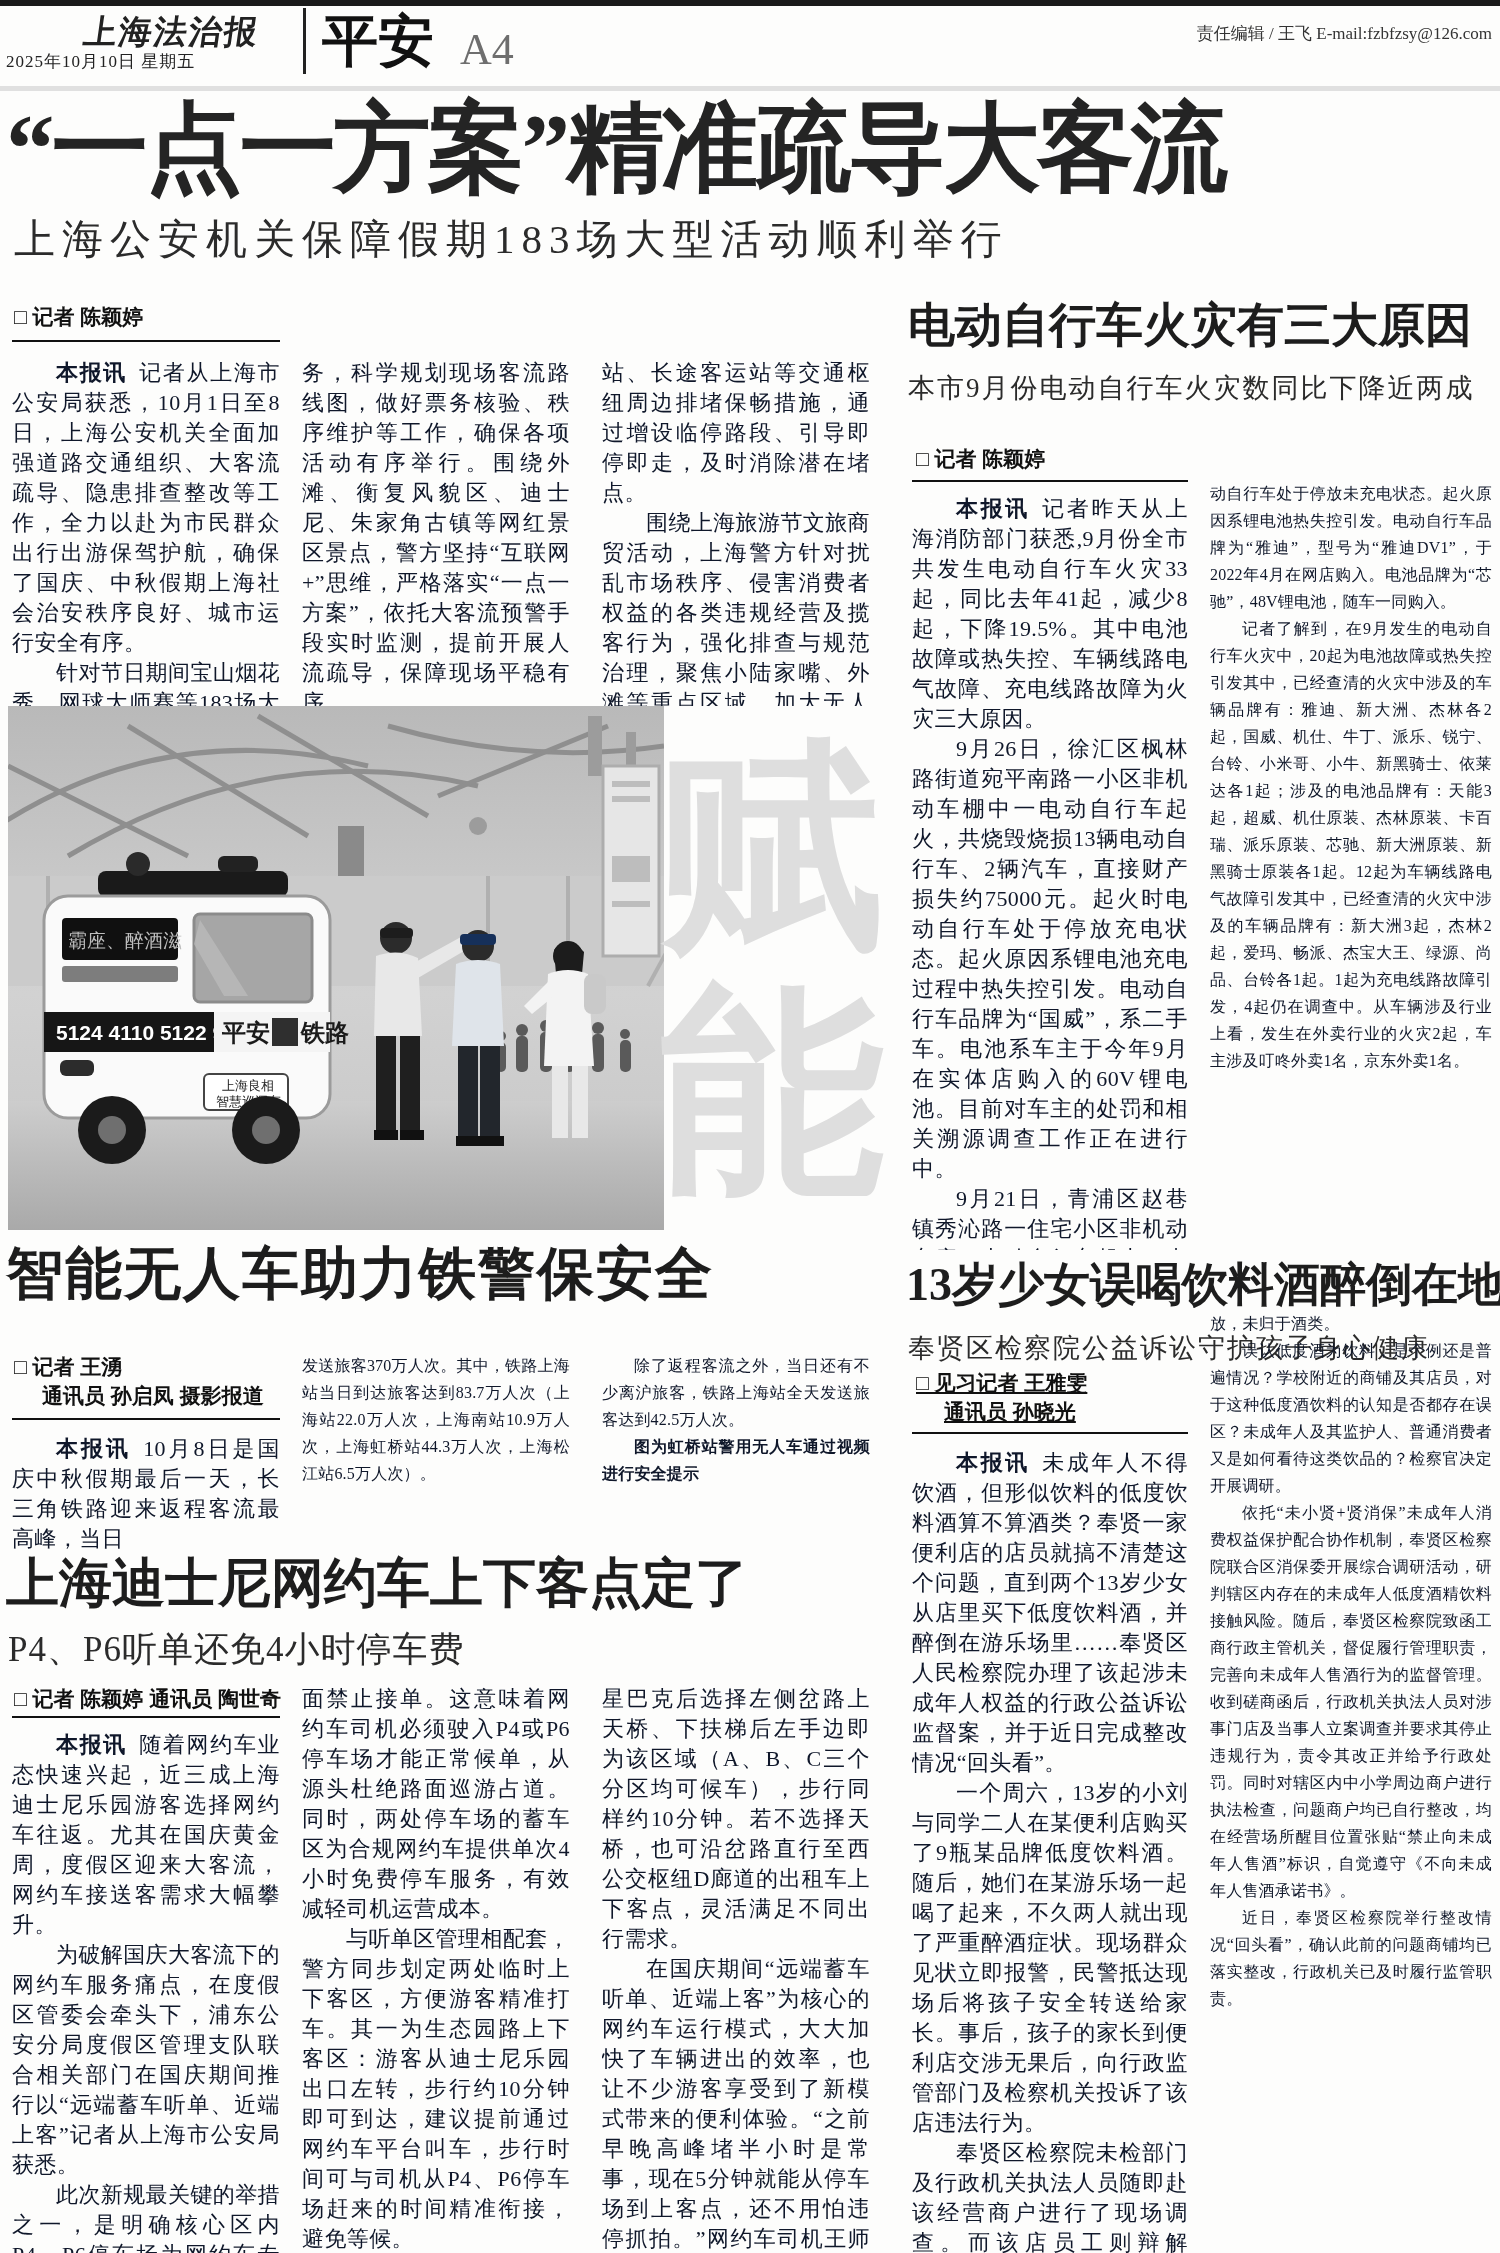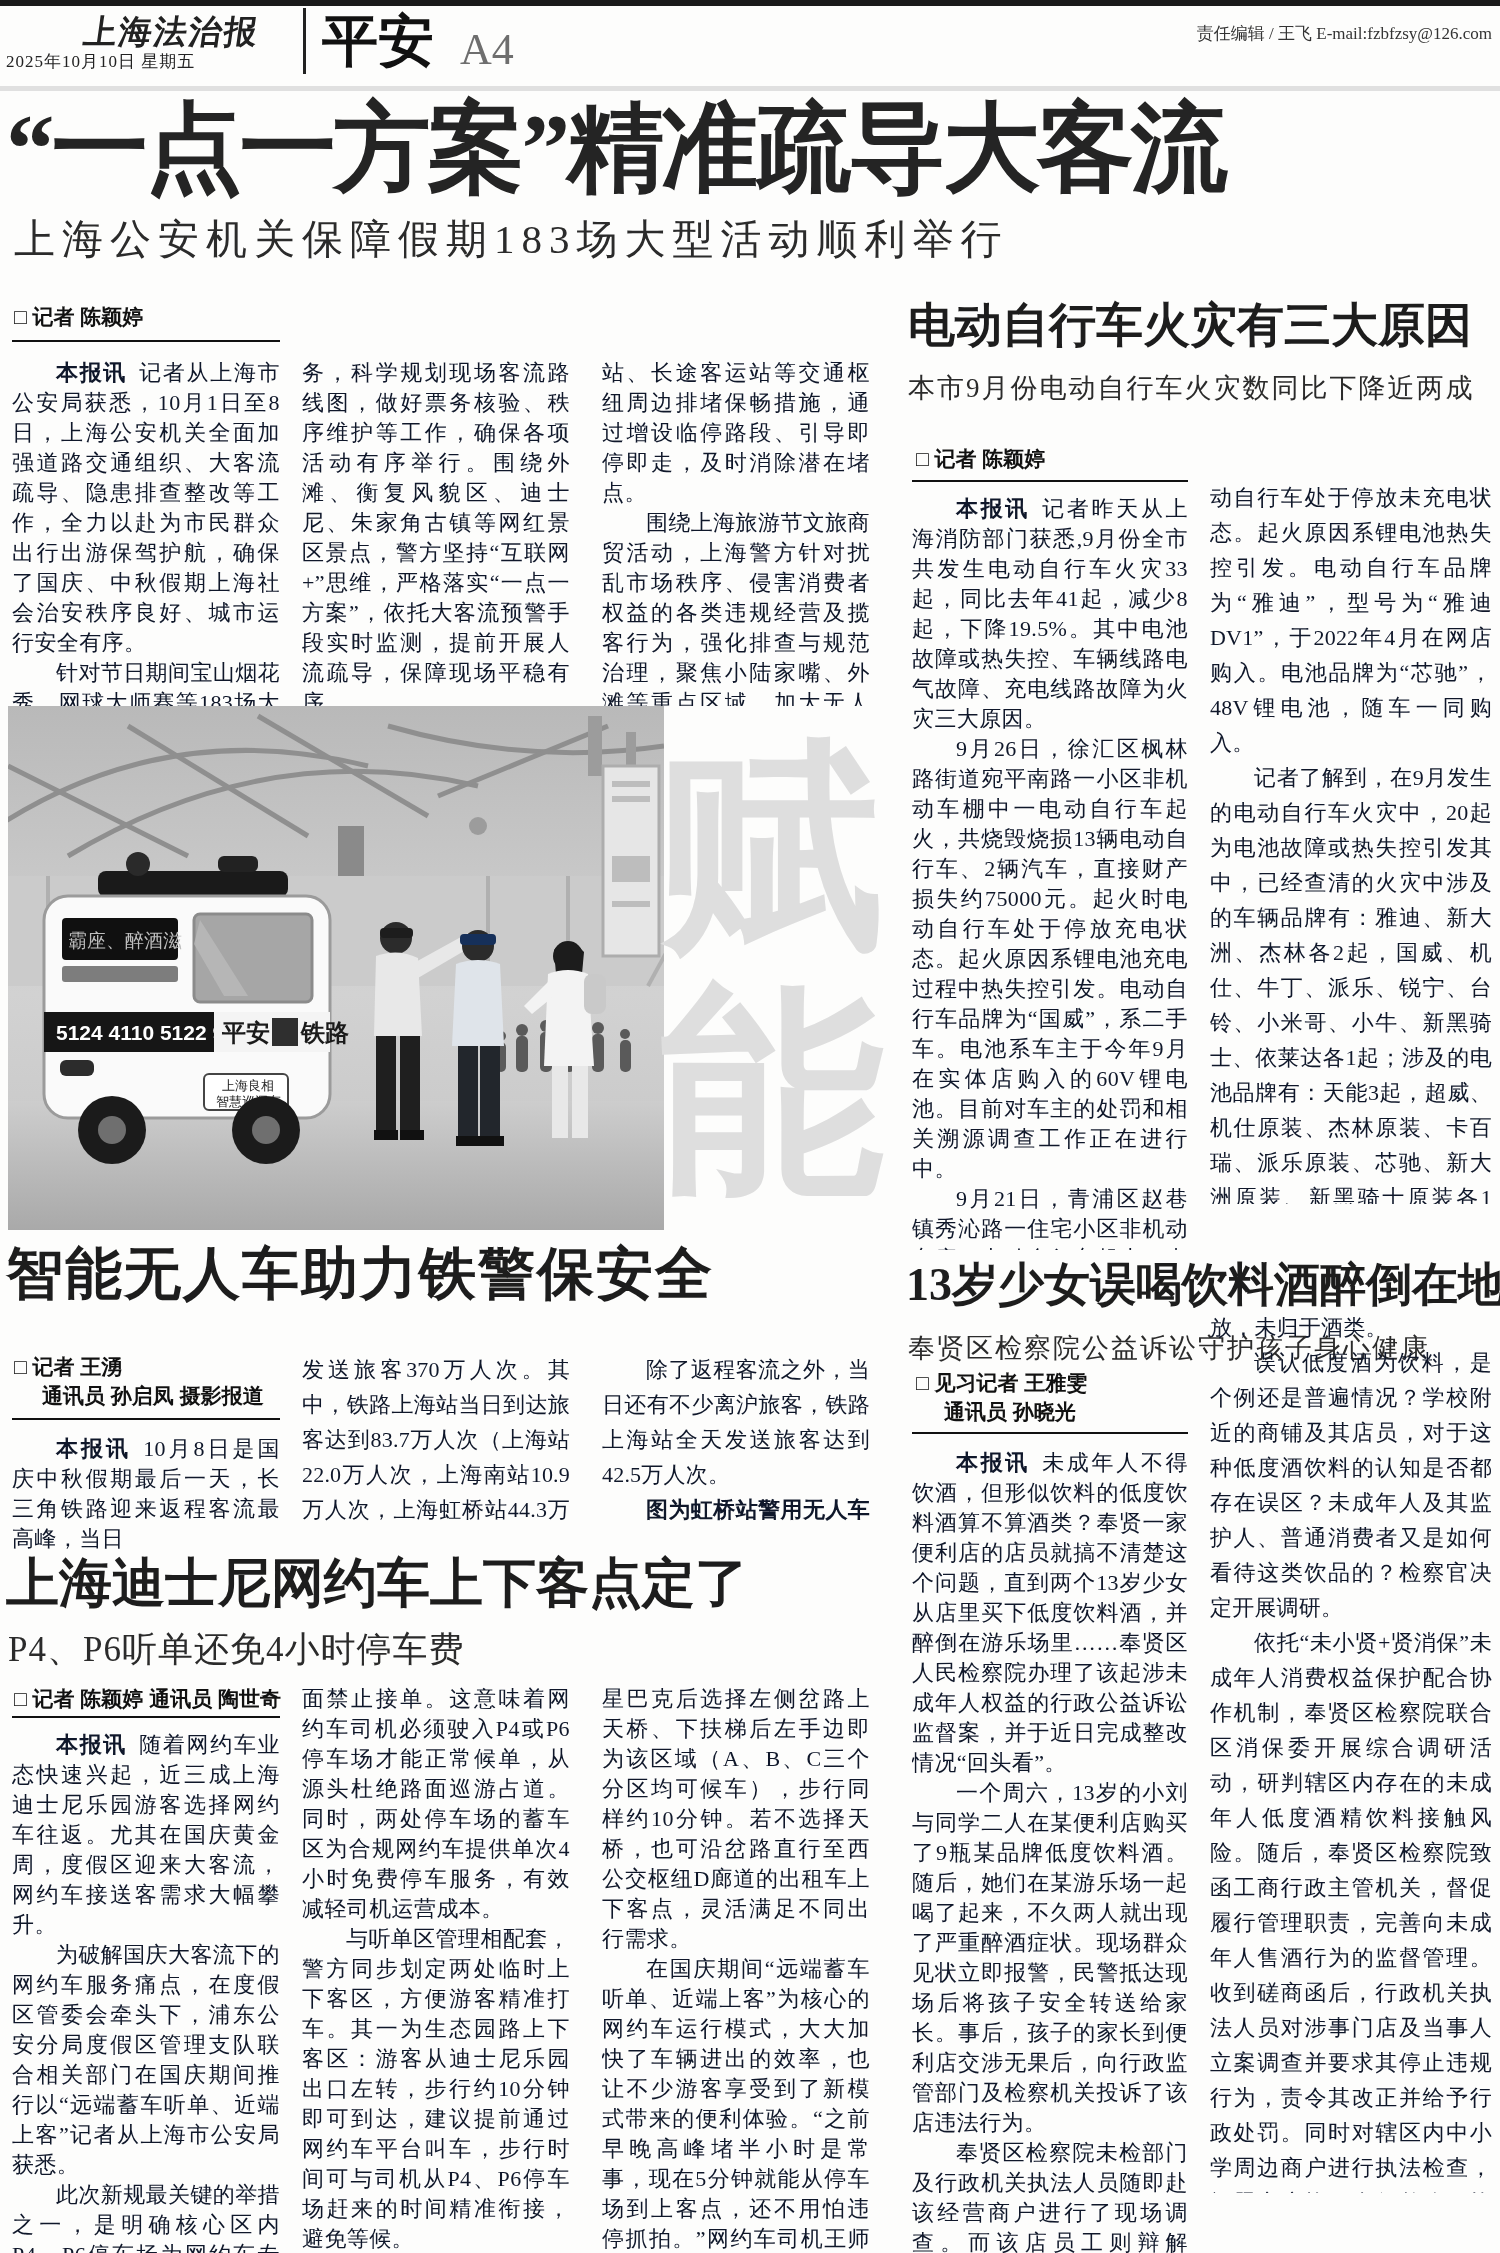--- a/index.html
+++ b/index.html
@@ -21,21 +21,21 @@
           letter-spacing:-3px;color:#242424;white-space:nowrap;line-height:1.1;}
   .h-sub-main{position:absolute;left:14px;top:212px;font-size:41px;color:#2b2b2b;letter-spacing:7px;white-space:nowrap;}
   .h2{position:absolute;font-weight:900;color:#1d1d1d;white-space:nowrap;}
   .h2sub{position:absolute;color:#2b2b2b;white-space:nowrap;}
   
   .byline{position:absolute;font-family:"Liberation Sans","DejaVu Sans",sans-serif;
           font-weight:bold;font-size:21px;color:#111;line-height:29px;}
   .rule2{position:absolute;height:2px;background:#111;}
   .col{position:absolute;text-align:justify;color:#0f172a;overflow:hidden;}
   .bodytext{font-size:22px;line-height:30px;letter-spacing:.4px;}
-  .tight{font-size:22px;line-height:35px;letter-spacing:.2px;}
+  .tight{font-size:16px;line-height:27px;letter-spacing:.2px;}
   .para{margin:0;text-indent:2em;}
   .para.noindent{text-indent:0;}
   .para.bold{font-weight:bold;}
   .lead{font-family:"Liberation Sans","DejaVu Sans",sans-serif;font-weight:bold;margin-right:.55em;}
   
   .watermark{position:absolute;left:652px;top:726px;width:240px;height:510px;
              color:#dedede;font-size:225px;line-height:245px;text-align:center;font-weight:bold;}
   .watermark span{display:block;}
   
   .photo{position:absolute;left:8px;top:706px;width:656px;height:524px;background:#c7c7c7;overflow:hidden;}
@@ -241,21 +241,21 @@
     <p class="para noindent">面禁止接单。这意味着网约车司机必须驶入P4或P6停车场才能正常候单，从源头杜绝路面巡游占道。同时，两处停车场的蓄车区为合规网约车提供单次4小时免费停车服务，有效减轻司机运营成本。</p>
     <p class="para">与听单区管理相配套，警方同步划定两处临时上下客区，方便游客精准打车。其一为生态园路上下客区：游客从迪士尼乐园出口左转，步行约10分钟即可到达，建议提前通过网约车平台叫车，步行时间可与司机从P4、P6停车场赶来的时间精准衔接，避免等候。</p>
   </div>
 <div class="col bodytext" style="left:602px;top:1684px;width:268px;height:569px;">
     <p class="para noindent">星巴克后选择左侧岔路上天桥、下扶梯后左手边即为该区域（A、B、C三个分区均可候车），步行同样约10分钟。若不选择天桥，也可沿岔路直行至西公交枢纽D廊道的出租车上下客点，灵活满足不同出行需求。</p>
     <p class="para">在国庆期间“远端蓄车听单、近端上客”为核心的网约车运行模式，大大加快了车辆进出的效率，也让不少游客享受到了新模式带来的便利体验。“之前早晚高峰堵半小时是常事，现在5分钟就能从停车场到上客点，还不用怕违停抓拍。”网约车司机王师傅表示。新规实施后，核心路段的拥堵情况明显改善。</p>
   </div>
 
 <div class="h2" style="left:906px;top:1254px;font-size:46px;">13岁少女误喝饮料酒醉倒在地</div>
 <div class="h2sub" style="left:908px;top:1330px;font-size:27px;letter-spacing:2px;">奉贤区检察院公益诉讼守护孩子身心健康</div>
-<div class="byline" style="left:916px;top:1368px;">
+<div class="byline" style="left:916px;top:1368px;text-decoration:underline;">
   <div>□ 见习记者 王雅雯</div>
   <div style="padding-left:28px;">通讯员 孙晓光</div>
 </div>
 <div class="rule2" style="left:912px;top:1432px;width:276px;"></div>
 <div class="col bodytext" style="left:912px;top:1448px;width:276px;height:805px;">
     <p class="para"><b class="lead">本报讯</b>未成年人不得饮酒，但形似饮料的低度饮料酒算不算酒类？奉贤一家便利店的店员就搞不清楚这个问题，直到两个13岁少女从店里买下低度饮料酒，并醉倒在游乐场里……奉贤区人民检察院办理了该起涉未成年人权益的行政公益诉讼监督案，并于近日完成整改情况“回头看”。</p>
     <p class="para">一个周六，13岁的小刘与同学二人在某便利店购买了9瓶某品牌低度饮料酒。随后，她们在某游乐场一起喝了起来，不久两人就出现了严重醉酒症状。现场群众见状立即报警，民警抵达现场后将孩子安全转送给家长。事后，孩子的家长到便利店交涉无果后，向行政监管部门及检察机关投诉了该店违法行为。</p>
     <p class="para">奉贤区检察院未检部门及行政机关执法人员随即赴该经营商户进行了现场调查。而该店员工则辩解称：“我以为就是饮料。”检察官发现，店内低度饮料酒类与其他饮料混</p>
   </div>
 <div class="col tight" style="left:1210px;top:1310px;width:282px;height:883px;">

